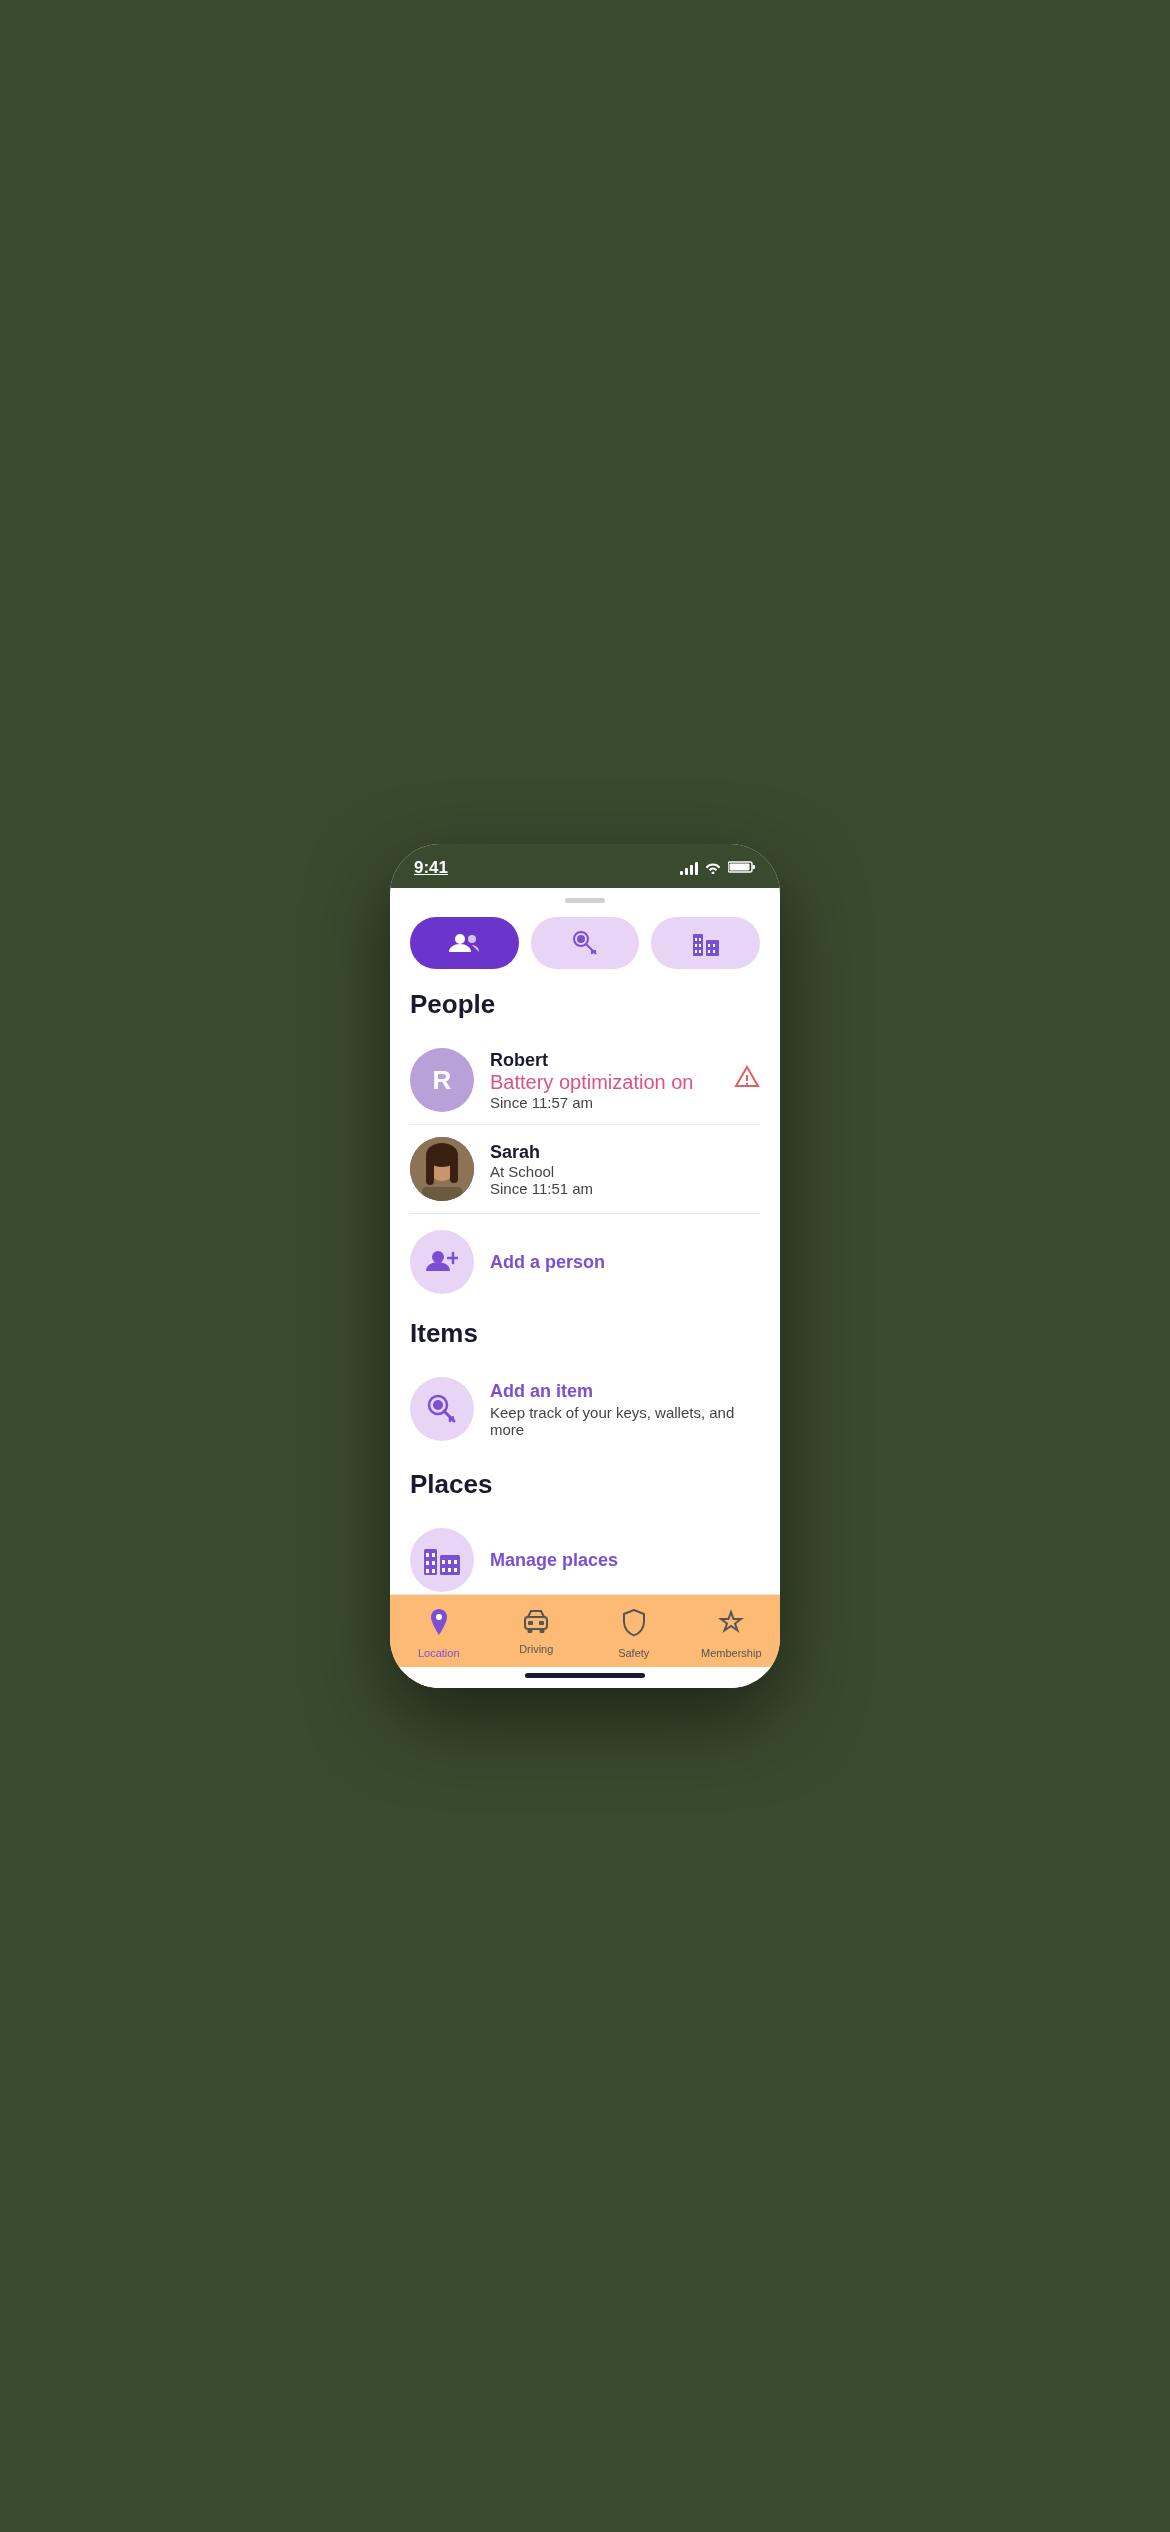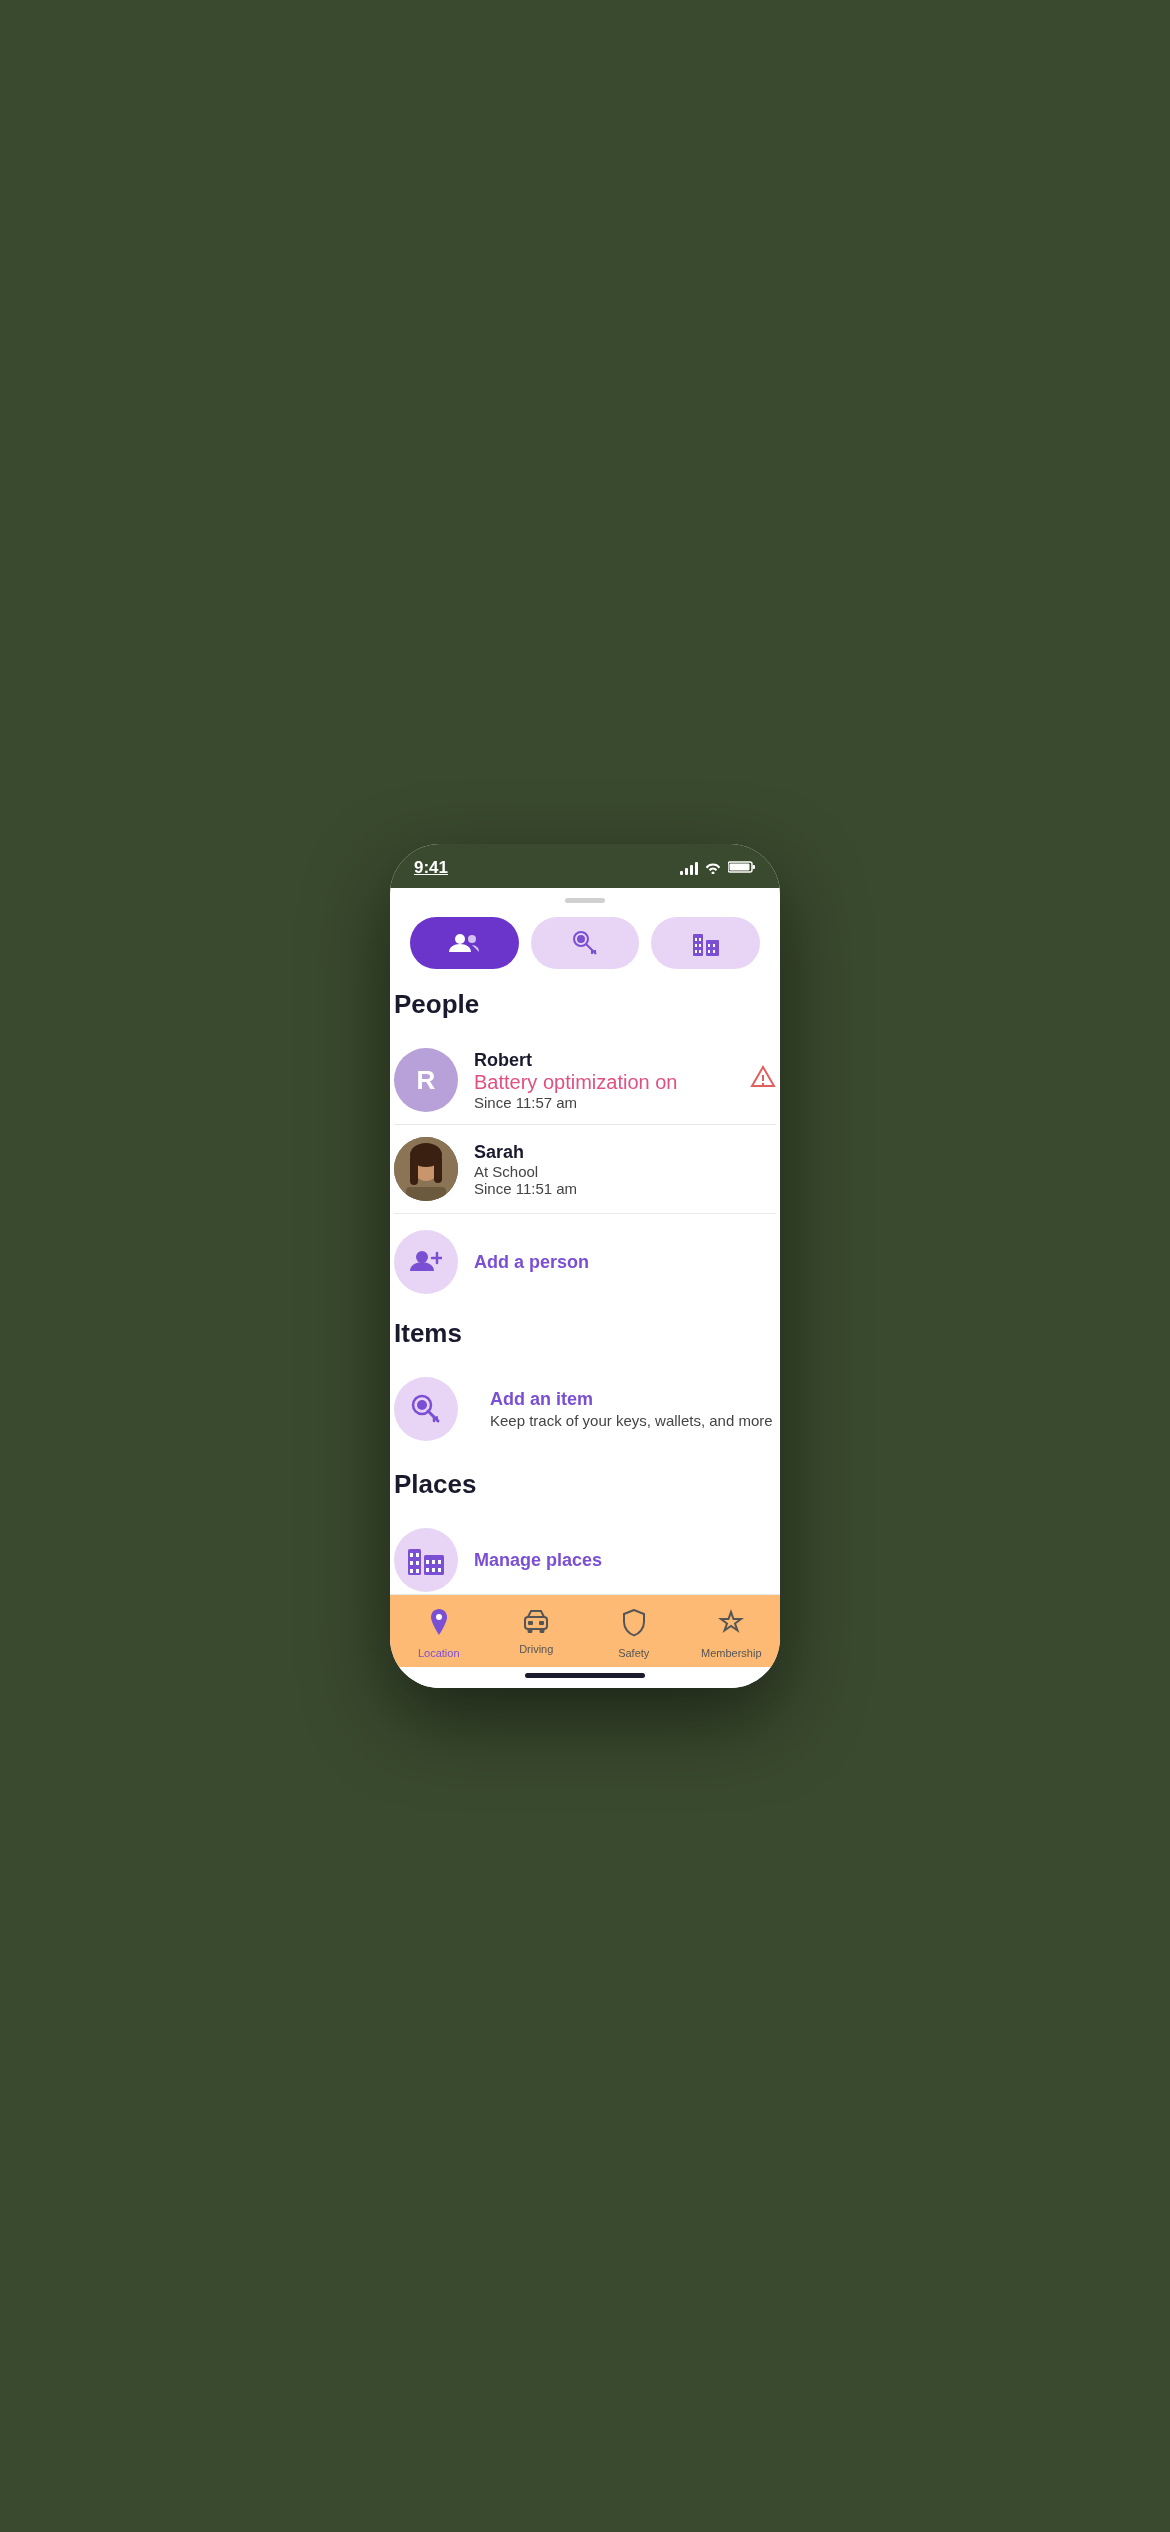--- a/index.html
+++ b/index.html
@@ -109,21 +109,21 @@
       color: #ffffff;
     }
 
     .tab-btn.inactive {
       background: #e8d5f5;
       color: #7b4fd4;
     }
 
     
     .scroll-area {
-      padding: 0 4px;
+      padding: 0 20px;
     }
 
     
     .section-title {
       font-size: 26px;
       font-weight: 800;
       color: #1a1a2e;
       margin-bottom: 16px;
     }
 
@@ -214,21 +214,21 @@
     }
 
     
     .items-section {
       margin-top: 16px;
     }
 
     .item-row {
       display: flex;
       align-items: center;
-      gap: 32px;
+      gap: 16px;
       padding: 12px 0;
     }
 
     .item-avatar {
       width: 64px;
       height: 64px;
       border-radius: 50%;
       background: #e8d5f5;
       display: flex;
       align-items: center;

